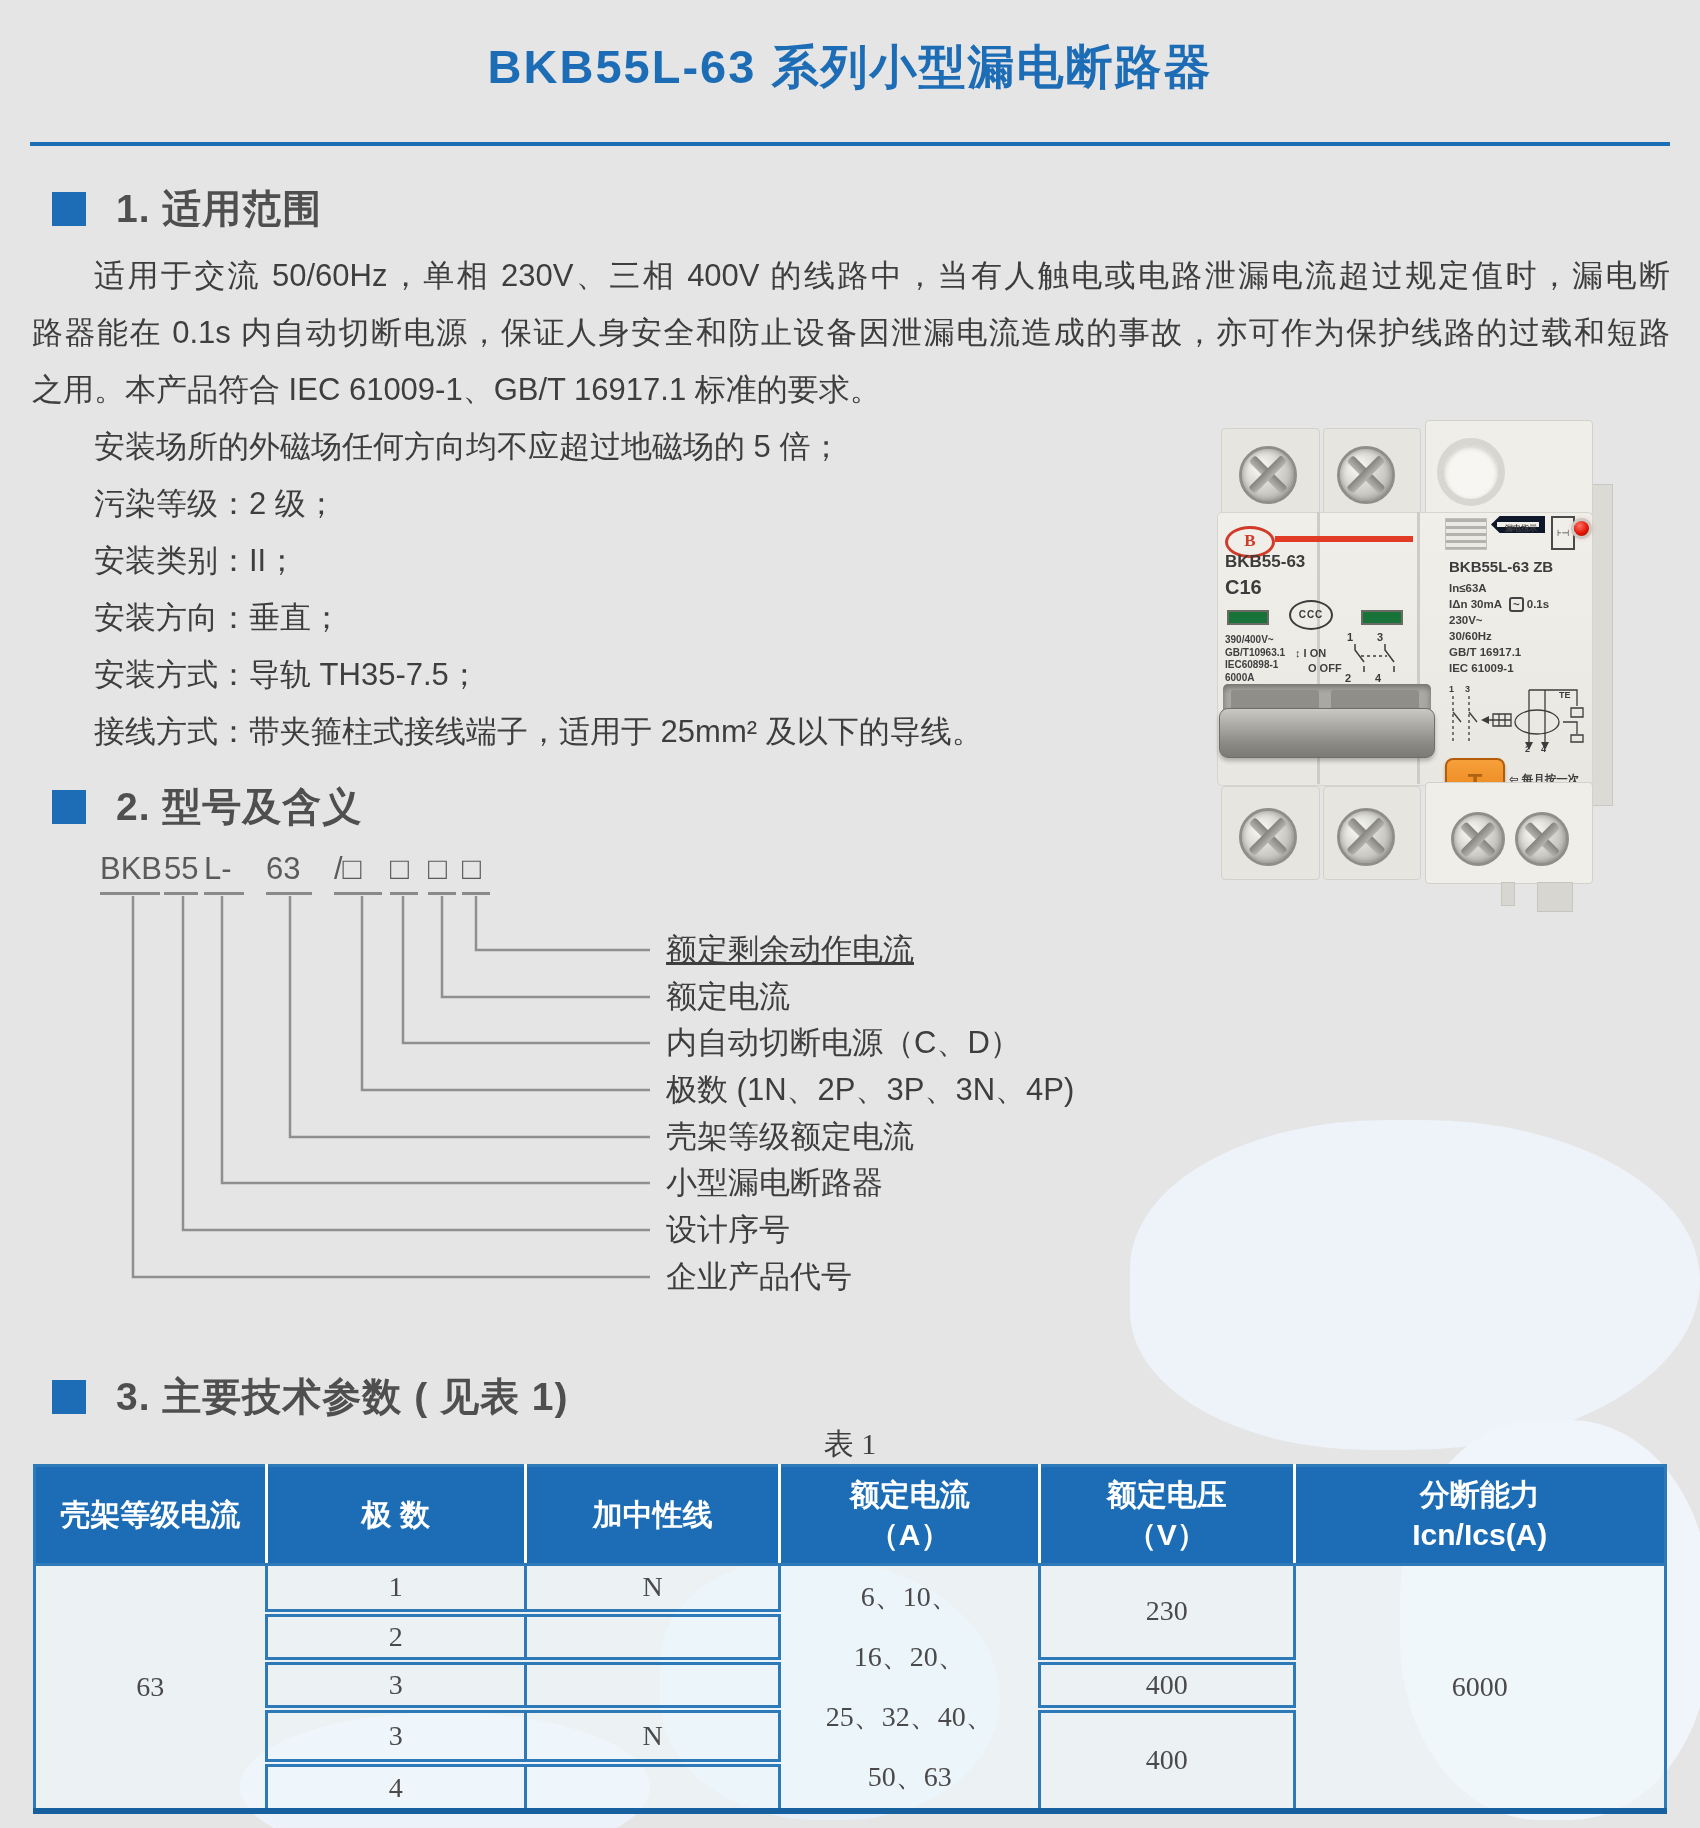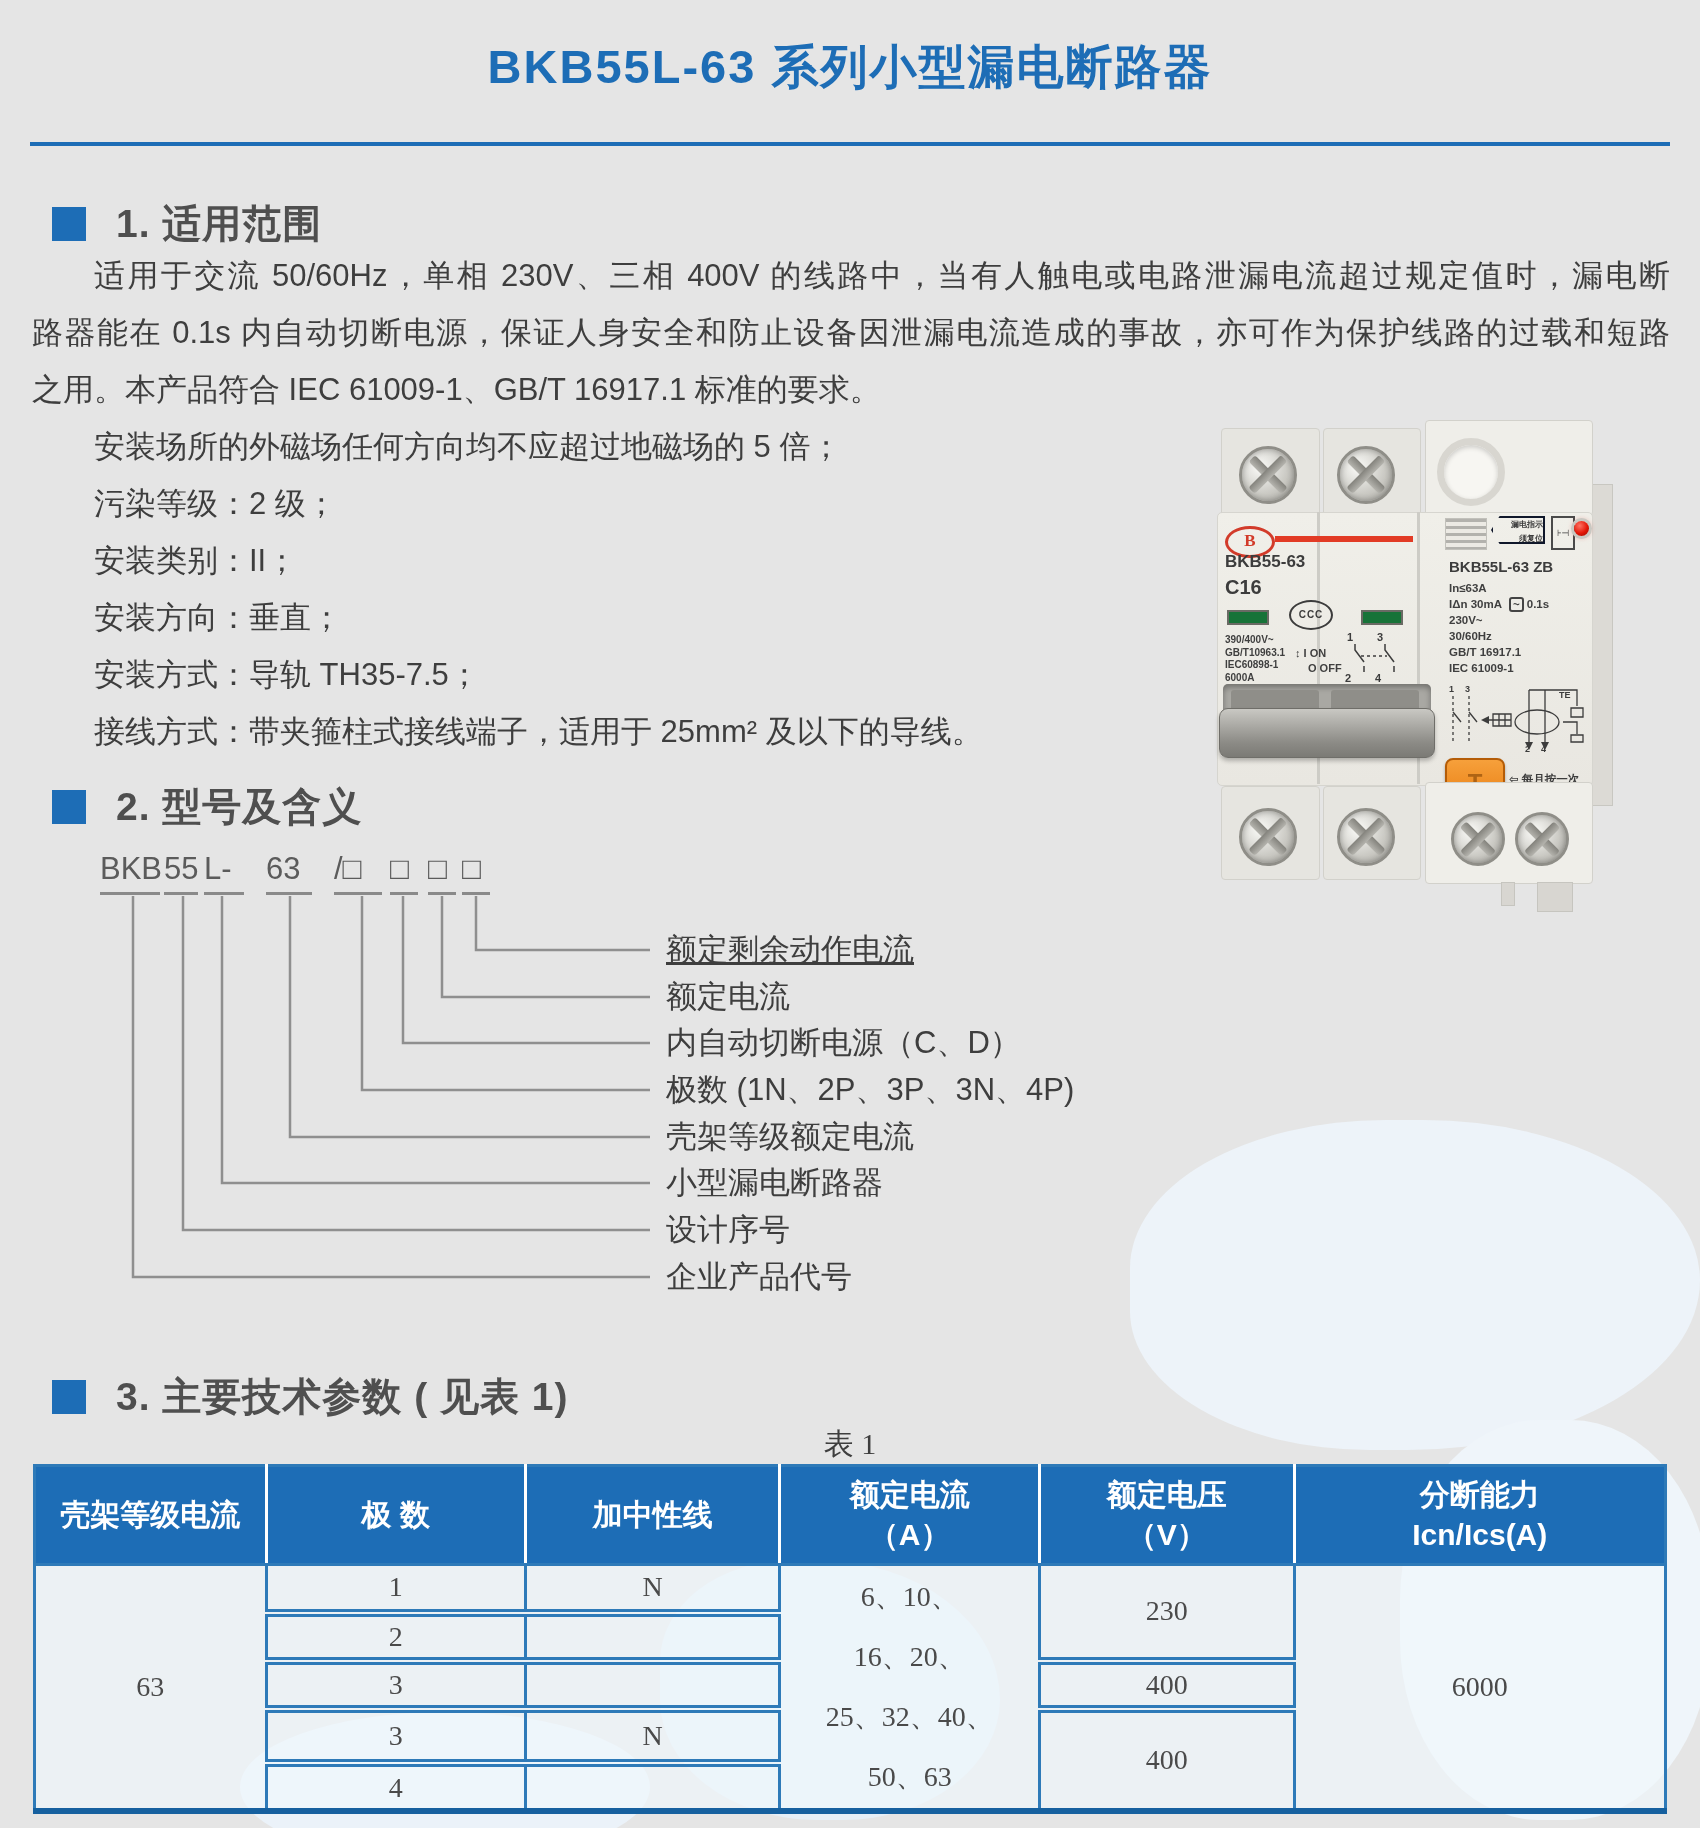--- a/index.html
+++ b/index.html
@@ -82,23 +82,23 @@
              border-radius:50%; font-size:10px; font-weight:bold; color:#3c3c3c; text-align:center; line-height:26px; letter-spacing:1px; }
   .smalltxt { position:absolute; font-size:10px; line-height:12.5px; font-weight:bold; color:#3f3f3f; white-space:nowrap; }
   .recess { position:absolute; left:10px; top:264px; width:208px; height:52px; background:#a9a8a3;
             border-radius:5px; box-shadow:inset 0 3px 6px rgba(0,0,0,.35); }
   .recess .rp { position:absolute; top:6px; width:88px; height:40px; background:#8f8e89; border-radius:3px; }
   .handlebar { position:absolute; left:6px; top:288px; width:214px; height:48px; border-radius:9px;
                background:linear-gradient(#c9c8c3,#8c8b86 70%,#7b7a75); border:1px solid #6f6e69;
                box-shadow:0 3px 4px rgba(0,0,0,.25); }
   .vent { position:absolute; left:232px; top:98px; width:40px; height:30px;
           background:repeating-linear-gradient(180deg,#b3b2ad 0 3px,#eceae4 3px 7px); border:1px solid #c2c1bb; }
-  .badge { position:absolute; left:278px; top:96px; width:54px; height:28px; border:2px solid #0f172a;
+  .badge { position:absolute; left:278px; top:96px; width:54px; height:17px; border:6px solid #0f172a;
            clip-path:polygon(16% 0,100% 0,100% 100%,16% 100%,0 50%);
-           font-size:8px; font-weight:bold; color:#3c3c3c; text-align:right; line-height:14px; padding-left:8px; box-sizing:border-box; }
+           font-size:8px; font-weight:bold; color:#3c3c3c; text-align:left; line-height:14px; padding-left:8px; box-sizing:border-box; }
   .iconbox { position:absolute; left:338px; top:96px; width:20px; height:30px; border:2px solid #4a4a4a;
              font-size:9px; color:#3c3c3c; text-align:center; line-height:30px; }
   .led { position:absolute; left:361px; top:101px; width:15px; height:15px; border-radius:50%;
          background:radial-gradient(circle at 38% 32%, #ff7263, #e31607 55%, #8f0b02);
          box-shadow:0 0 0 3px #c9c8c2, 0 0 6px rgba(227,22,7,.6); }
   .delaybox { display:inline-block; border:2px solid #444; border-radius:3px; padding:0 2px; margin:0 3px 0 7px; line-height:11px; }
   .tbtn { position:absolute; left:232px; top:338px; width:56px; height:48px; border-radius:8px;
           background:linear-gradient(#f6a03b,#e87c10); border:2px solid #b45c07; box-shadow:0 2px 3px rgba(0,0,0,.3);
           color:rgba(120,60,0,.55); font-size:24px; font-weight:bold; text-align:center; line-height:46px; }
   .monthly { position:absolute; left:296px; top:352px; font-size:11.5px; font-weight:bold; color:#3c3c3c; white-space:nowrap; }
@@ -110,21 +110,21 @@
 <div class="page">
 
   <div class="blob" style="left:1130px;top:1120px;width:570px;height:330px;background:#edf3f9;border-radius:48% 52% 55% 45%;"></div>
   <div class="blob" style="left:1400px;top:1420px;width:310px;height:400px;background:#eff5fa;border-radius:45%;"></div>
   <div class="blob" style="left:660px;top:1560px;width:340px;height:260px;background:#e6eff7;border-radius:42% 58% 50% 50%;"></div>
   <div class="blob" style="left:240px;top:1712px;width:410px;height:150px;background:#ebf2f9;border-radius:50%;"></div>
 
   <div class="doc-title">BKB55L-63 系列小型漏电断路器</div>
   <div class="title-rule"></div>
 
-  <div class="sec-head" style="left:52px;top:197px;">
+  <div class="sec-head" style="left:52px;top:182px;">
     <span class="sec-sq"></span>
     <span class="sec-txt">1. 适用范围</span>
   </div>
   <div class="para">
     <div class="l1">适用于交流 50/60Hz，单相 230V、三相 400V 的线路中，当有人触电或电路泄漏电流超过规定值时，漏电断</div>
     <div class="l2">路器能在 0.1s 内自动切断电源，保证人身安全和防止设备因泄漏电流造成的事故，亦可作为保护线路的过载和短路</div>
     <div class="l3">之用。本产品符合 IEC 61009-1、GB/T 16917.1 标准的要求。</div>
   </div>
   <div class="specs">
     <div>安装场所的外磁场任何方向均不应超过地磁场的 5 倍；</div>

